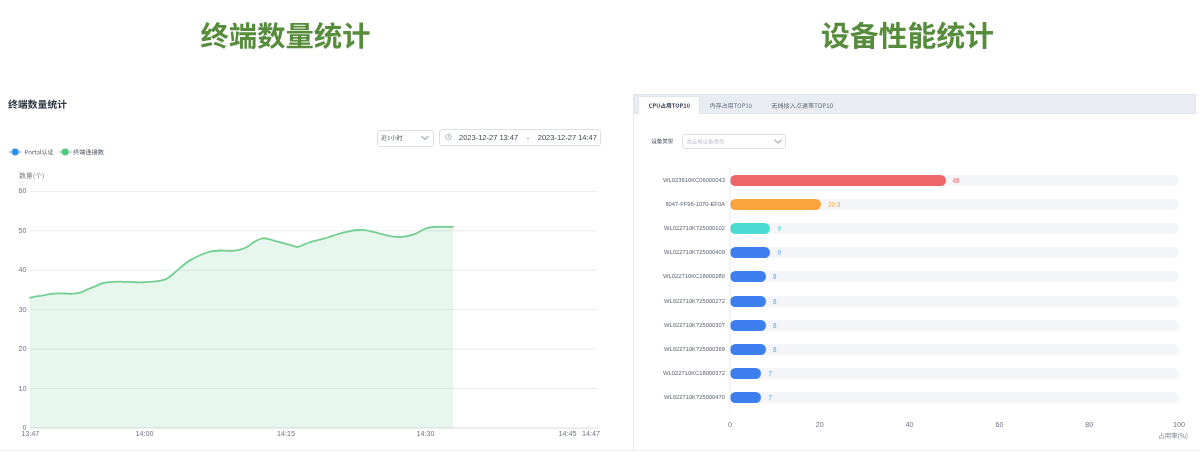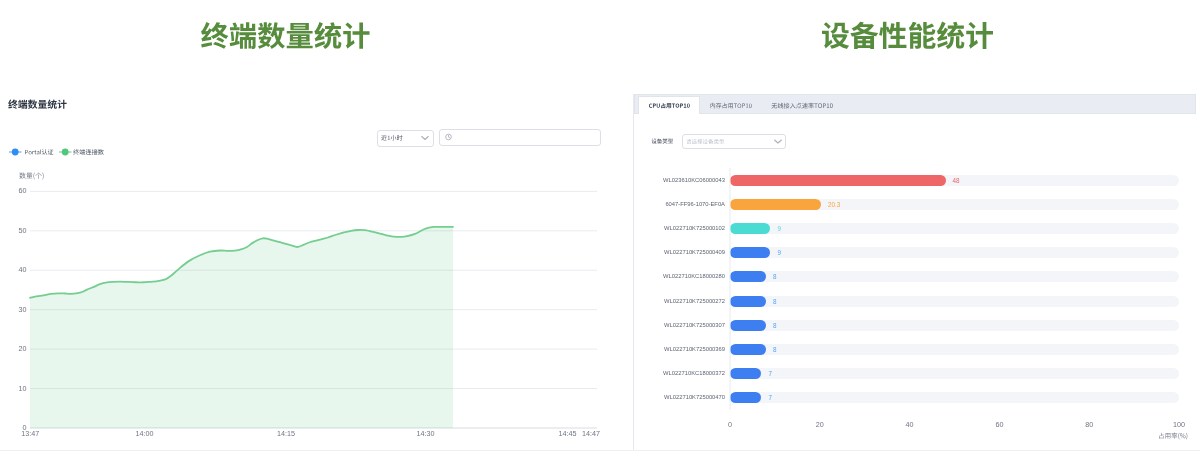--- a/index.html
+++ b/index.html
@@ -59,20 +59,21 @@
       <path d="M448.5 135.5 L448.5 137.1 L449.8 137.9" fill="none" stroke="#aeb5bf" stroke-width="0.9" stroke-linecap="round"></path>
       <path d="M421.8 136.5 L425.0 139.5 L428.2 136.5" fill="none" stroke="#aab1bc" stroke-width="1.1" stroke-linecap="round" stroke-linejoin="round"></path>
       <path d="M774.6 140.0 L778.0 143.0 L781.4 140.0" fill="none" stroke="#aab1bc" stroke-width="1.1" stroke-linecap="round" stroke-linejoin="round"></path>
     </svg>
 <div class="abs" style="left:633px;top:94px;width:1px;height:356px;background:#e5e8ee;"></div>
 <div class="abs" style="left:0;top:450px;width:1200px;height:1px;background:#eef0f4;"></div>
 <div class="abs" style="left:633.5px;top:94px;width:562px;height:20px;background:#e9edf3;border:1px solid #e0e4eb;"></div>
 <div class="abs" style="left:638px;top:95.5px;width:61.5px;height:18.5px;background:#fff;border:1px solid #e0e4eb;border-bottom:none;"></div>
 <div class="abs" style="left:377px;top:129.5px;width:57px;height:17px;border:1px solid #dcdfe6;border-radius:3px;background:#fff;"></div>
 <div class="abs" style="left:439px;top:128.5px;width:162px;height:17px;border:1px solid #dcdfe6;border-radius:3px;background:#fff;"></div>
+<div class="abs" style="left:459px;top:128.5px;width:142px;height:17px;line-height:17px;font-size:7.5px;color:#3f4651;">2023-12-27 13:47<span style="padding:0 8.5px;">-</span>2023-12-27 14:47</div>
 <div class="abs" style="left:682px;top:134px;width:104px;height:15px;border:1px solid #dcdfe6;border-radius:3px;background:#fff;"></div>
 <div class="abs" style="right:475px;top:174.5px;width:200px;text-align:right;font-size:5.8px;color:#5d6472;line-height:11px;">WL023610KC06000043</div>
 <div class="abs" style="left:730px;top:174.5px;width:449px;height:11px;border-radius:5.5px;background:#f3f5f9;"></div>
 <div class="abs" style="left:730px;top:174.5px;width:215.5px;height:11px;border-radius:5.5px;background:#ee6666;"></div>
 <div class="abs" style="left:952.5px;top:174.5px;font-size:6.3px;color:#ee6666;line-height:11px;">48</div>
 <div class="abs" style="right:475px;top:198.7px;width:200px;text-align:right;font-size:5.8px;color:#5d6472;line-height:11px;">6047-FF96-1070-EF0A</div>
 <div class="abs" style="left:730px;top:198.7px;width:449px;height:11px;border-radius:5.5px;background:#f3f5f9;"></div>
 <div class="abs" style="left:730px;top:198.7px;width:91.1px;height:11px;border-radius:5.5px;background:#f9a43d;"></div>
 <div class="abs" style="left:828.1px;top:198.7px;font-size:6.3px;color:#f9a43d;line-height:11px;">20.3</div>
 <div class="abs" style="right:475px;top:222.9px;width:200px;text-align:right;font-size:5.8px;color:#5d6472;line-height:11px;">WL022710K725000102</div>

